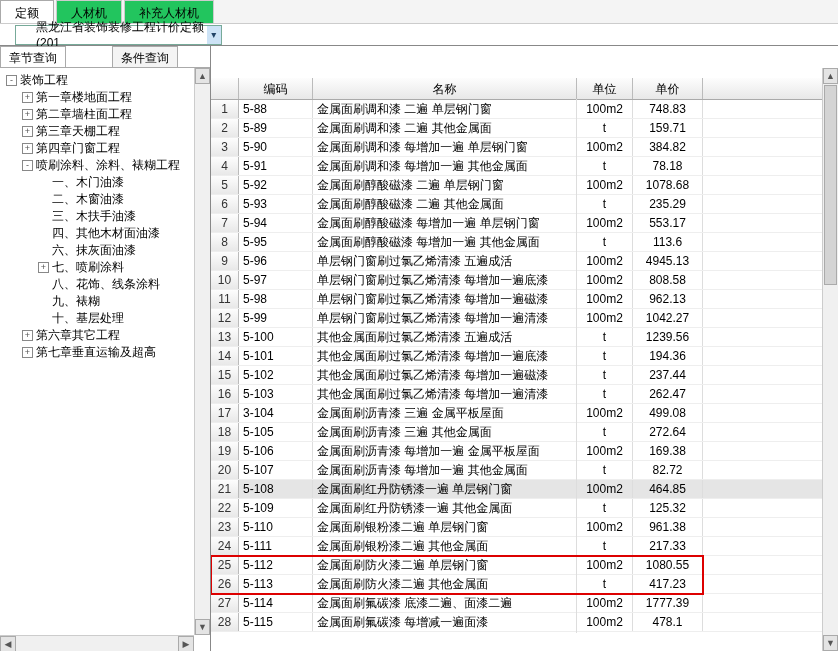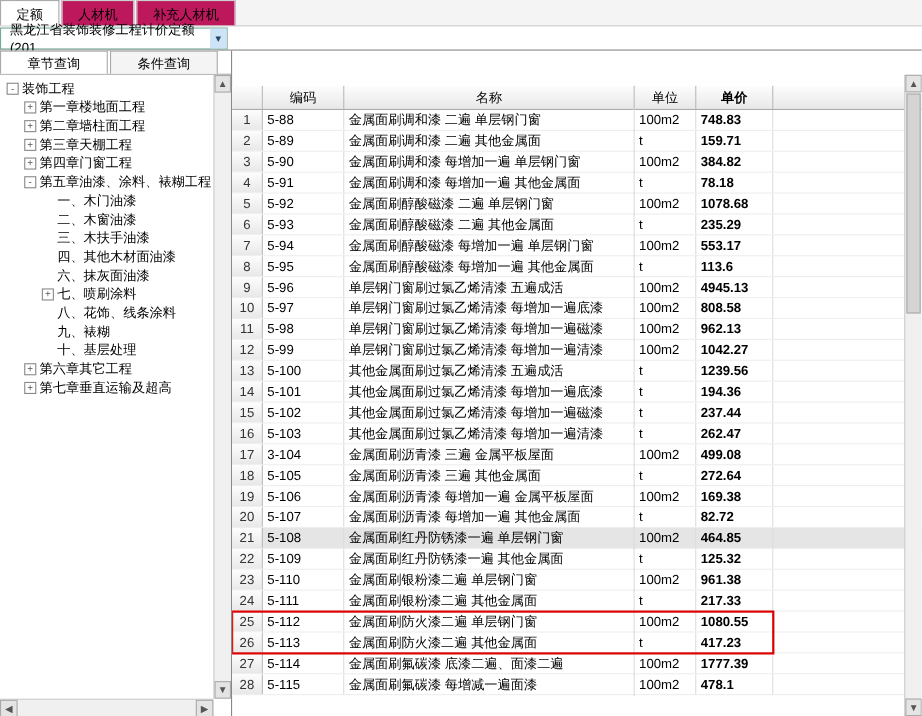--- a/index.html
+++ b/index.html
@@ -1,53 +1,53 @@
 <!DOCTYPE html>
 <html><head>
 <meta charset="utf-8">
 <style>
 * { box-sizing: border-box; margin: 0; padding: 0; font-family: "SimSun", "宋体", sans-serif; font-size: 12px; }
 body { background: #fff; width: 838px; height: 651px; overflow: hidden; position: relative; }
 
 .topbar { height: 24px; background: #f4f4f4; border-bottom: 1px solid #ccc; display: flex; }
 .tab { padding: 4px 14px; border: 1px solid #aaa; border-bottom: none; margin-right: 2px; background: #fff; cursor: pointer; }
-.tab.inactive { background: #be185d; border-color: #ccc; }
+.tab.inactive { background: #22c55e; border-color: #ccc; }
 
 .second-row { height: 22px; border-bottom: 1px solid #888; display: flex; align-items: center; }
-.combo { width: 207px; height: 20px; border: 1px solid #7a9; margin: 0; display: flex; align-items: center; justify-content: space-between; padding-left: 8px; }
+.combo { width: 207px; height: 20px; border: 1px solid #7a9; margin: 15px; display: flex; align-items: center; justify-content: space-between; padding-left: 20px; }
 .combo .arrow { width: 16px; height: 18px; background: #cde3f6; display: flex; align-items: center; justify-content: center; color: #246; font-size: 10px; }
 
 .main { display: flex; height: 605px; }
 
 .leftpane { width: 211px; border-right: 1px solid #888; display: flex; flex-direction: column; }
 .innertabs { height: 22px; display: flex; border-bottom: 1px solid #aaa; }
-.innertab { padding: 3px 24px; border: 1px solid #aaa; border-bottom: none; background: #fff; margin-right: 2px; cursor: pointer; }
-.innertab.inactive { background: #f4f4f4; }
+.innertab { padding: 3px 8px; border: 1px solid #aaa; border-bottom: none; background: #fff; margin-right: 2px; cursor: pointer; }
+.innertab.inactive { background: #f4f4f4; margin-left: 44px; }
 
 .tree { flex: 1; overflow: auto; padding: 4px 2px; position: relative; }
 .tree-row { display: flex; align-items: center; height: 17px; white-space: nowrap; cursor: pointer; }
 .exp { width: 11px; height: 11px; border: 1px solid #888; display: flex; align-items: center; justify-content: center; font-size: 9px; line-height: 1; margin-right: 3px; background: #fff; color: #555; flex-shrink: 0; }
 .pad0 { padding-left: 4px; } .pad1 { padding-left: 20px; } .pad2 { padding-left: 36px; }
 .noexp { width: 14px; display: inline-block; }
 .selected { background: #d6e7d6; }
 .scroll-v { position: absolute; right: 0; top: 0; bottom: 16px; width: 16px; background: #f0f0f0; border-left: 1px solid #ccc; }
 .scroll-v .btn { height: 16px; background: #e4e4e4; border: 1px solid #aaa; display:flex; align-items:center; justify-content:center; font-size:9px; color:#555;}
 .scroll-v .btn.bot { position:absolute; bottom:0; left:0; right:0;}
 .scroll-h { position:absolute; left:0; bottom:0; right:16px; height:16px; background:#f0f0f0; border-top:1px solid #ccc;}
 .scroll-h .btn { width:16px; height:16px; background:#e4e4e4; border:1px solid #aaa; display:inline-flex; align-items:center; justify-content:center; font-size:9px; color:#555;}
 .scroll-h .btn.right { float:right; }
 
 .gridpane { flex: 1; overflow: hidden; position: relative; }
 .ghead { display: flex; background: linear-gradient(#fdfdfd,#e8e8e8); border-bottom: 1px solid #aaa; height: 22px; align-items: stretch; margin-top: 32px; }
 .ghead > div { border-right: 1px solid #bbb; padding: 3px 4px; text-align: center; }
-.col-num { width: 28px; } .col-code { width: 74px; } .col-name { width: 264px; } .col-unit { width: 56px; } .col-price { width: 70px; text-align: right; font-weight: bold; }
+.col-num { width: 28px; } .col-code { width: 74px; } .col-name { width: 264px; } .col-unit { width: 56px; text-align: center; } .col-price { width: 70px; text-align: right; }
 .grow { display: flex; height: 19px; align-items: center; border-bottom: 1px solid #eee; }
 .grow > div { border-right: 1px solid #ddd; padding: 2px 4px; overflow: hidden; white-space: nowrap; }
 .grow .col-num { background: linear-gradient(#fdfdfd,#e8e8e8); border-right: 1px solid #bbb; text-align: center; color: #333; }
-.grow .col-price { text-align: left; }
+.grow .col-price { text-align: center; }
 .grow.sel { background: #e5e5e5; }
 .redbox { position: absolute; border: 2px solid #d00; pointer-events: none; }
 .gbody { position: relative; }
 .gridpane .vscroll { position:absolute; right:0; top:22px; bottom:0; width:16px; background:#f0f0f0; border-left:1px solid #ccc;}
 .gridpane .vscroll .btn{height:16px;background:#e4e4e4;border:1px solid #aaa;display:flex;align-items:center;justify-content:center;font-size:9px;color:#555;}
 .gridpane .vscroll .btn.bot{position:absolute;bottom:0;left:0;right:0;}
 .gridpane .vscroll .thumb{position:absolute;top:17px;left:1px;right:1px;height:200px;background:#d4d4d4;border:1px solid #aaa;}
 </style>
 </head>
 <body>
@@ -87,21 +87,21 @@
         <div class="tree-row pad1">
           <span class="exp">+</span>
           <span>第三章天棚工程</span>
         </div>
         <div class="tree-row pad1">
           <span class="exp">+</span>
           <span>第四章门窗工程</span>
         </div>
         <div class="tree-row pad1">
           <span class="exp">-</span>
-          <span>第五章油漆、涂料、裱糊工程</span>
+          <span>喷刷涂料、涂料、裱糊工程</span>
         </div>
         <div class="tree-row pad2">
           <span class="noexp"></span>
           <span>一、木门油漆</span>
         </div>
         <div class="tree-row pad2">
           <span class="noexp"></span>
           <span>二、木窗油漆</span>
         </div>
         <div class="tree-row pad2">

